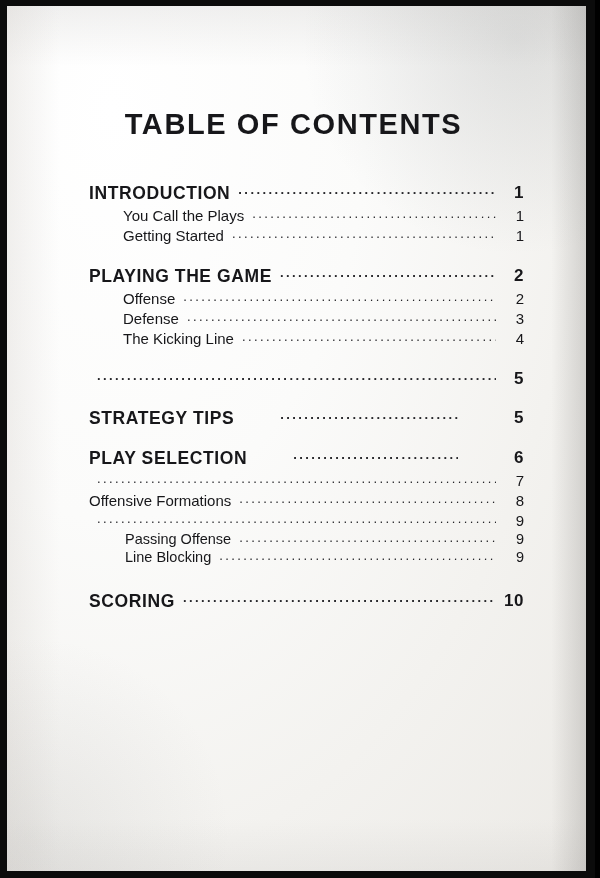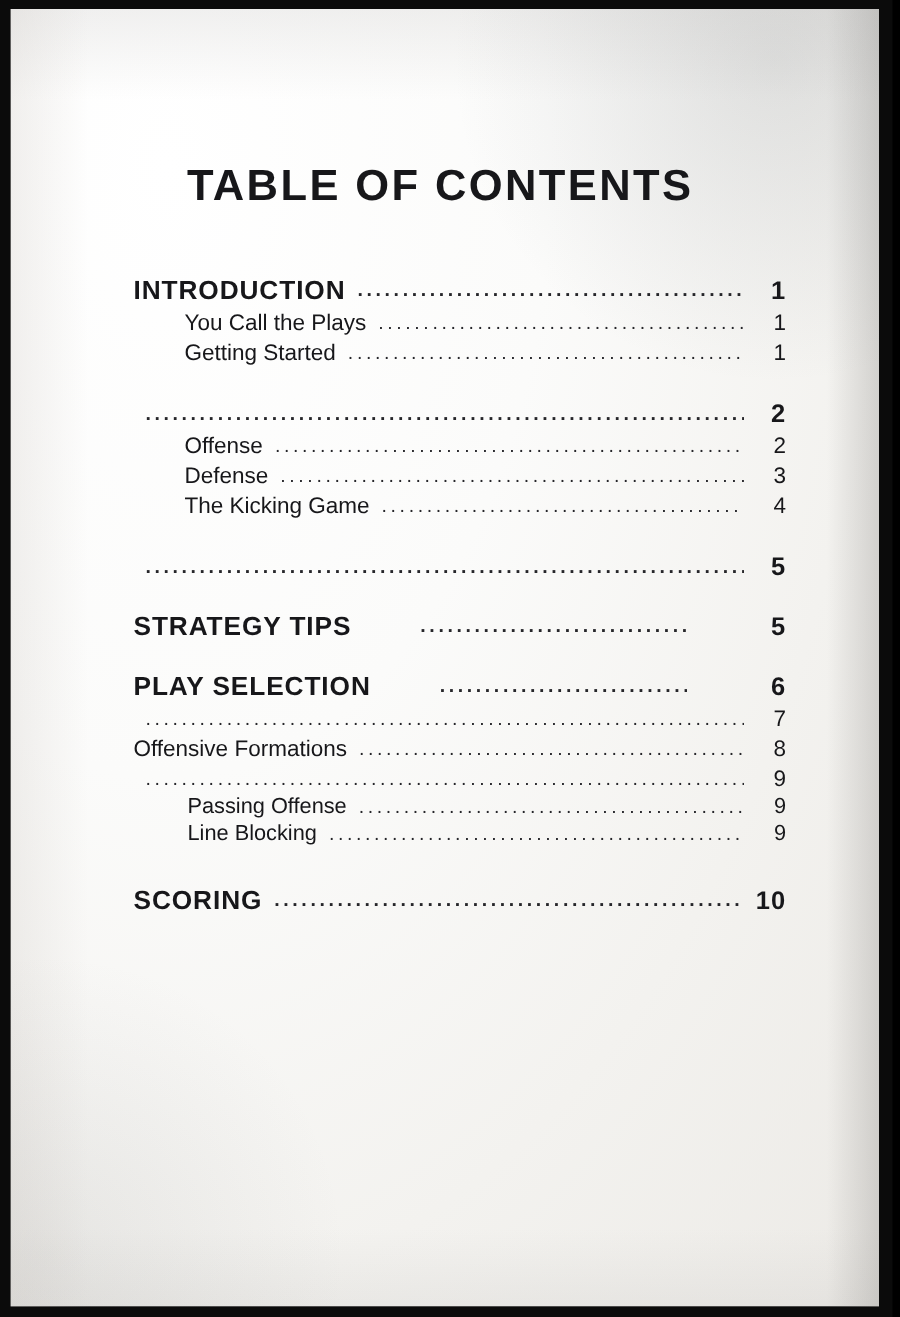--- a/index.html
+++ b/index.html
@@ -63,21 +63,21 @@
     padding-right: 6px;
   }
 
   .toc-list {
     margin: 42px 0 0 0;
     padding: 0 62px 0 82px;
   }
 
   .entry {
     display: flex;
-    align-items: center;
+    align-items: flex-start;
     white-space: nowrap;
   }
   .entry .label {
     color: #17171a;
   }
   .entry .dots {
     flex: 1 1 auto;
     overflow: hidden;
     margin: 0 6px 0 8px;
     position: relative;
@@ -153,35 +153,36 @@
         <span class="dots">...........................................................................................................</span>
         <span class="page-num">1</span>
       </div>
       <div class="entry lvl1">
         <span class="label">Getting Started</span>
         <span class="dots">...........................................................................................................</span>
         <span class="page-num">1</span>
       </div>
 
       <div class="entry lvl0 gap-lg">
+        <span class="label">PLAYING THE GAME</span>
         <span class="dots">...........................................................................................................</span>
         <span class="page-num">2</span>
       </div>
       <div class="entry lvl1">
         <span class="label">Offense</span>
         <span class="dots">...........................................................................................................</span>
         <span class="page-num">2</span>
       </div>
       <div class="entry lvl1">
         <span class="label">Defense</span>
         <span class="dots">...........................................................................................................</span>
         <span class="page-num">3</span>
       </div>
       <div class="entry lvl1">
-        <span class="label">The Kicking Game</span>
+        <span class="label">The Kicking Line</span>
         <span class="dots">...........................................................................................................</span>
         <span class="page-num">4</span>
       </div>
 
       <div class="entry lvl0 gap-lg">
         <span class="dots">...........................................................................................................</span>
         <span class="page-num">5</span>
       </div>
 
       <div class="entry lvl0 gap-md">

